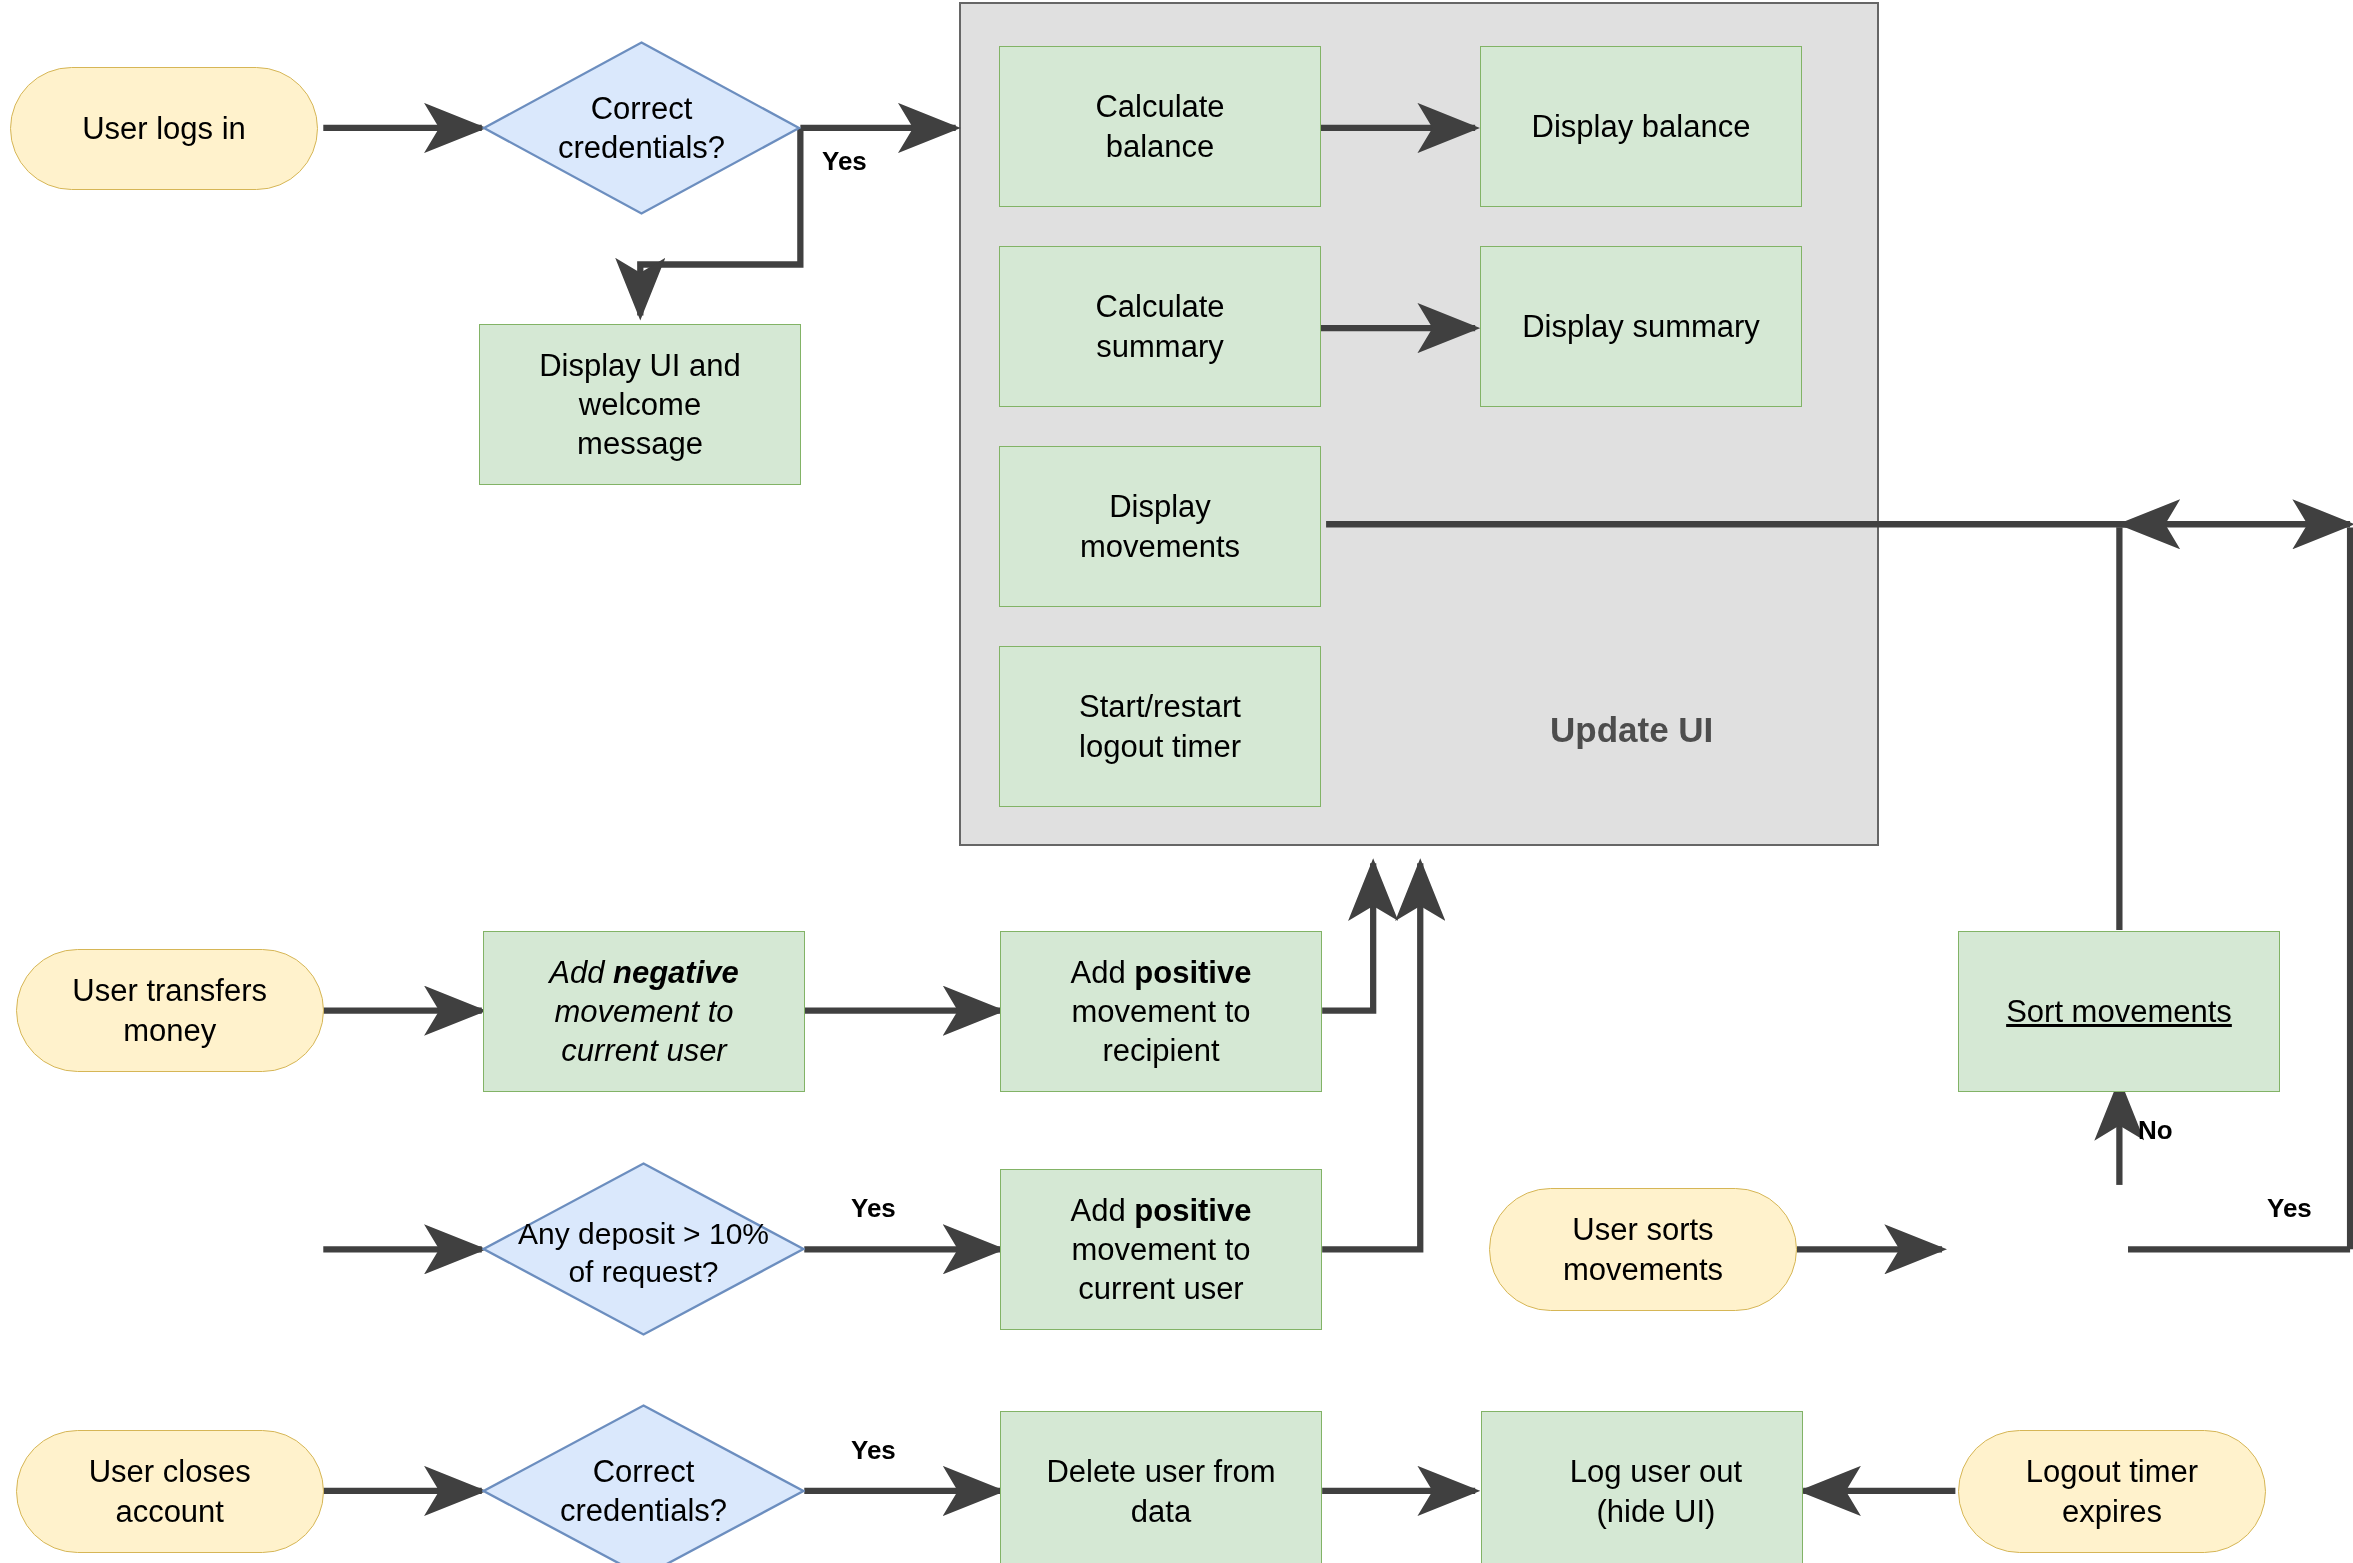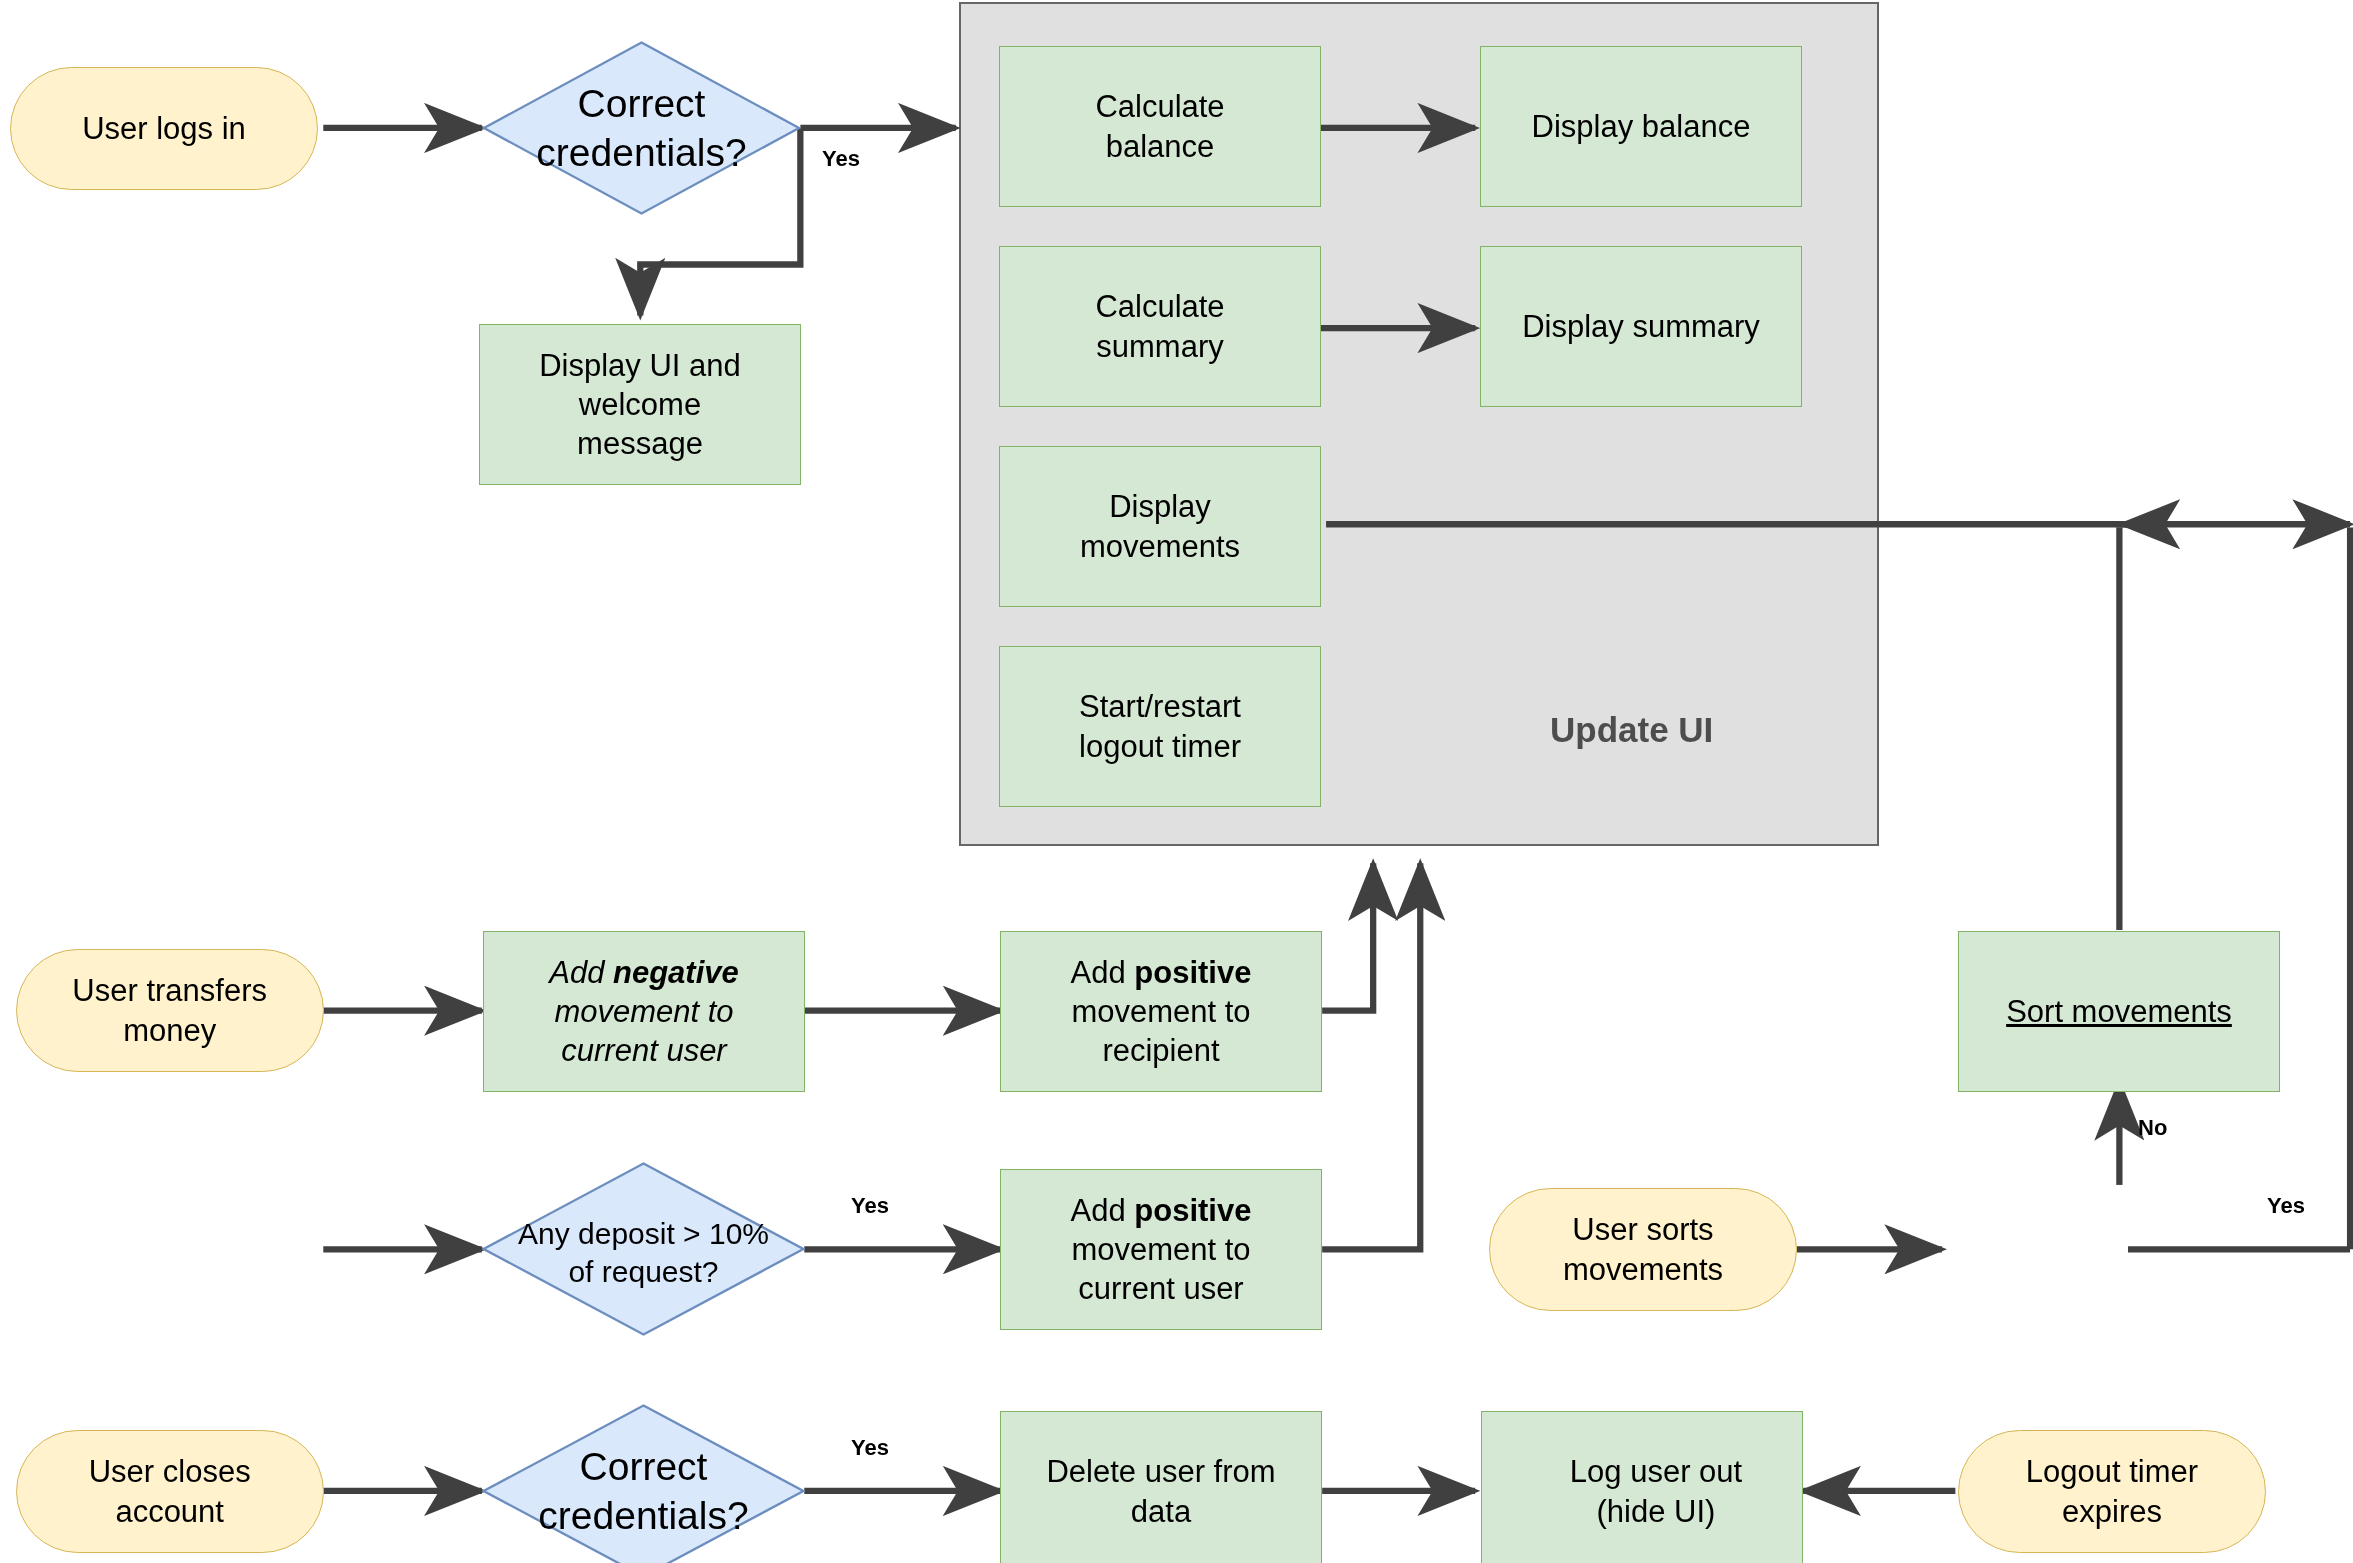--- a/index.html
+++ b/index.html
@@ -52,41 +52,41 @@
     justify-content: center;
   }
   .diamond-svg {
     position: absolute;
     left: 0; top: 0;
   }
   .diamond-label {
     position: relative;
     z-index: 2;
     text-align: center;
-    font-size: 39px;
+    font-size: 31px;
     color: #000;
     line-height: 1.26;
     width: 108%;
   }
   .group-box {
     position: absolute;
     box-sizing: border-box;
     background: #E0E0E0;
     border: 2.4px solid #666666;
   }
   .group-title {
     position: absolute;
     font-size: 35px;
     font-weight: bold;
     color: #4D4D4D;
     white-space: nowrap;
   }
   .edge-label {
     position: absolute;
-    font-size: 22px;
+    font-size: 26px;
     font-weight: bold;
     color: #000000;
     white-space: nowrap;
   }
   .node b { font-weight: bold; }
 </style>
 </head>
 <body>
 
 <div id="canvas">

